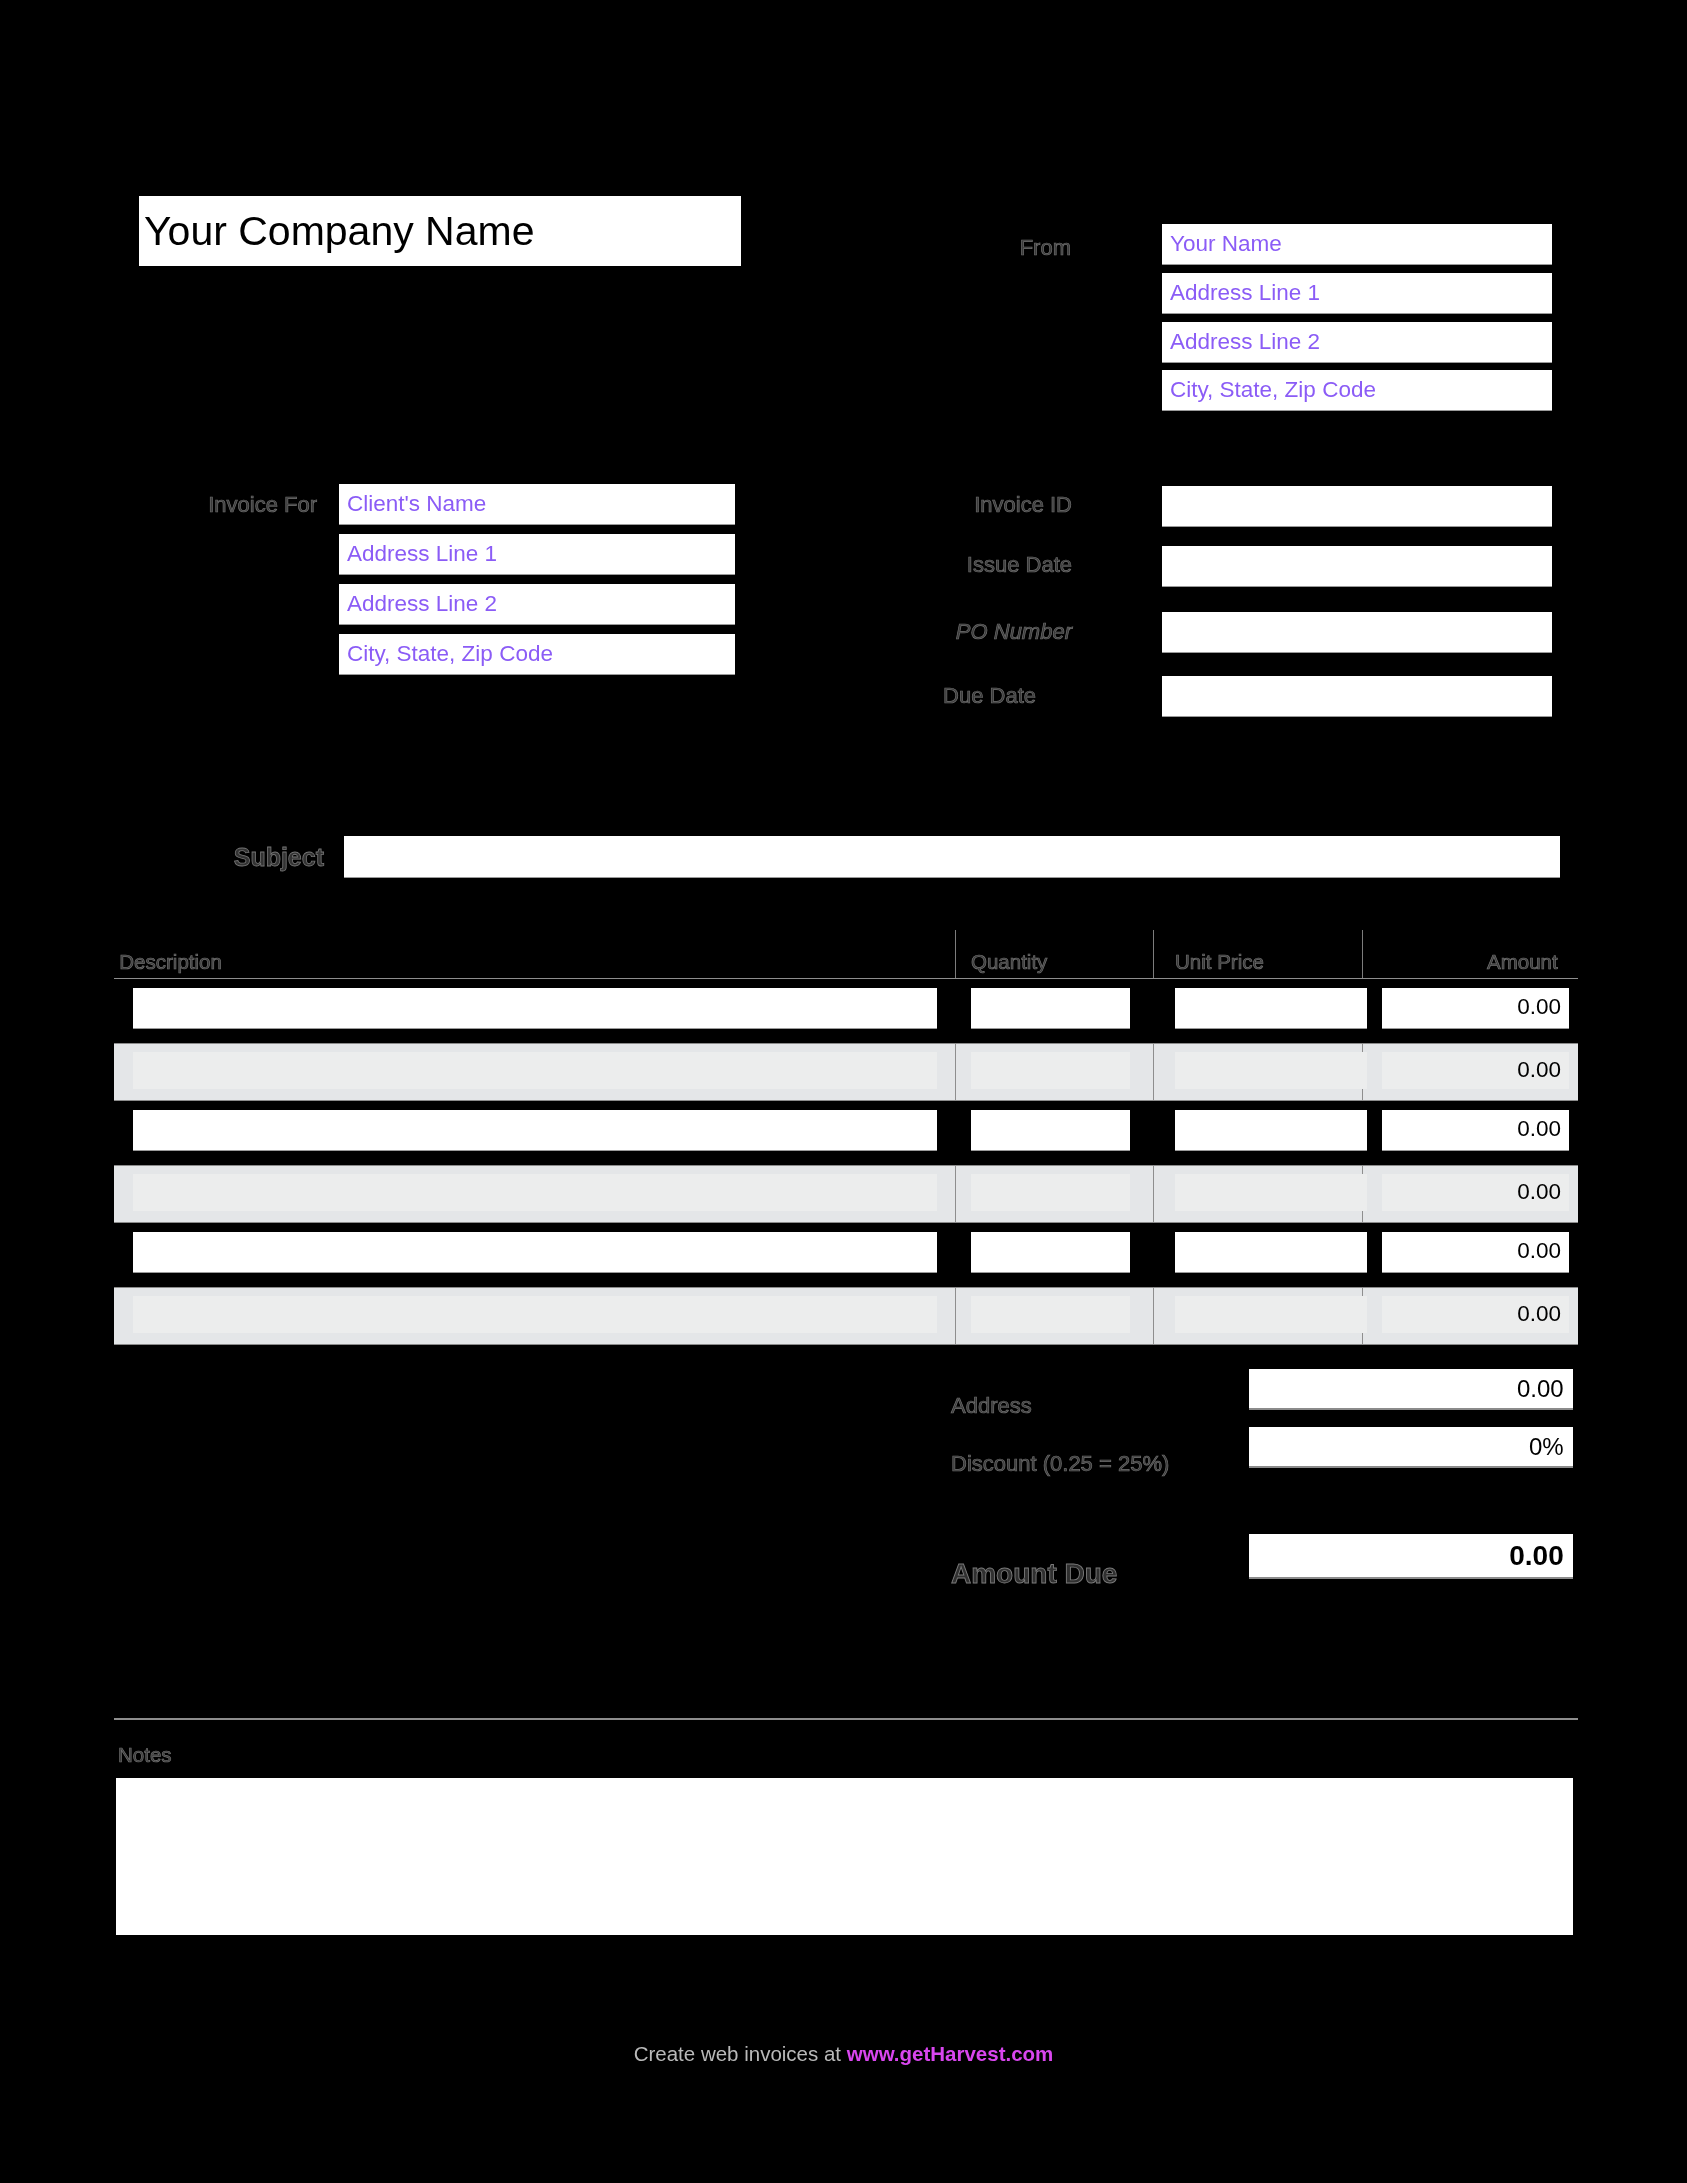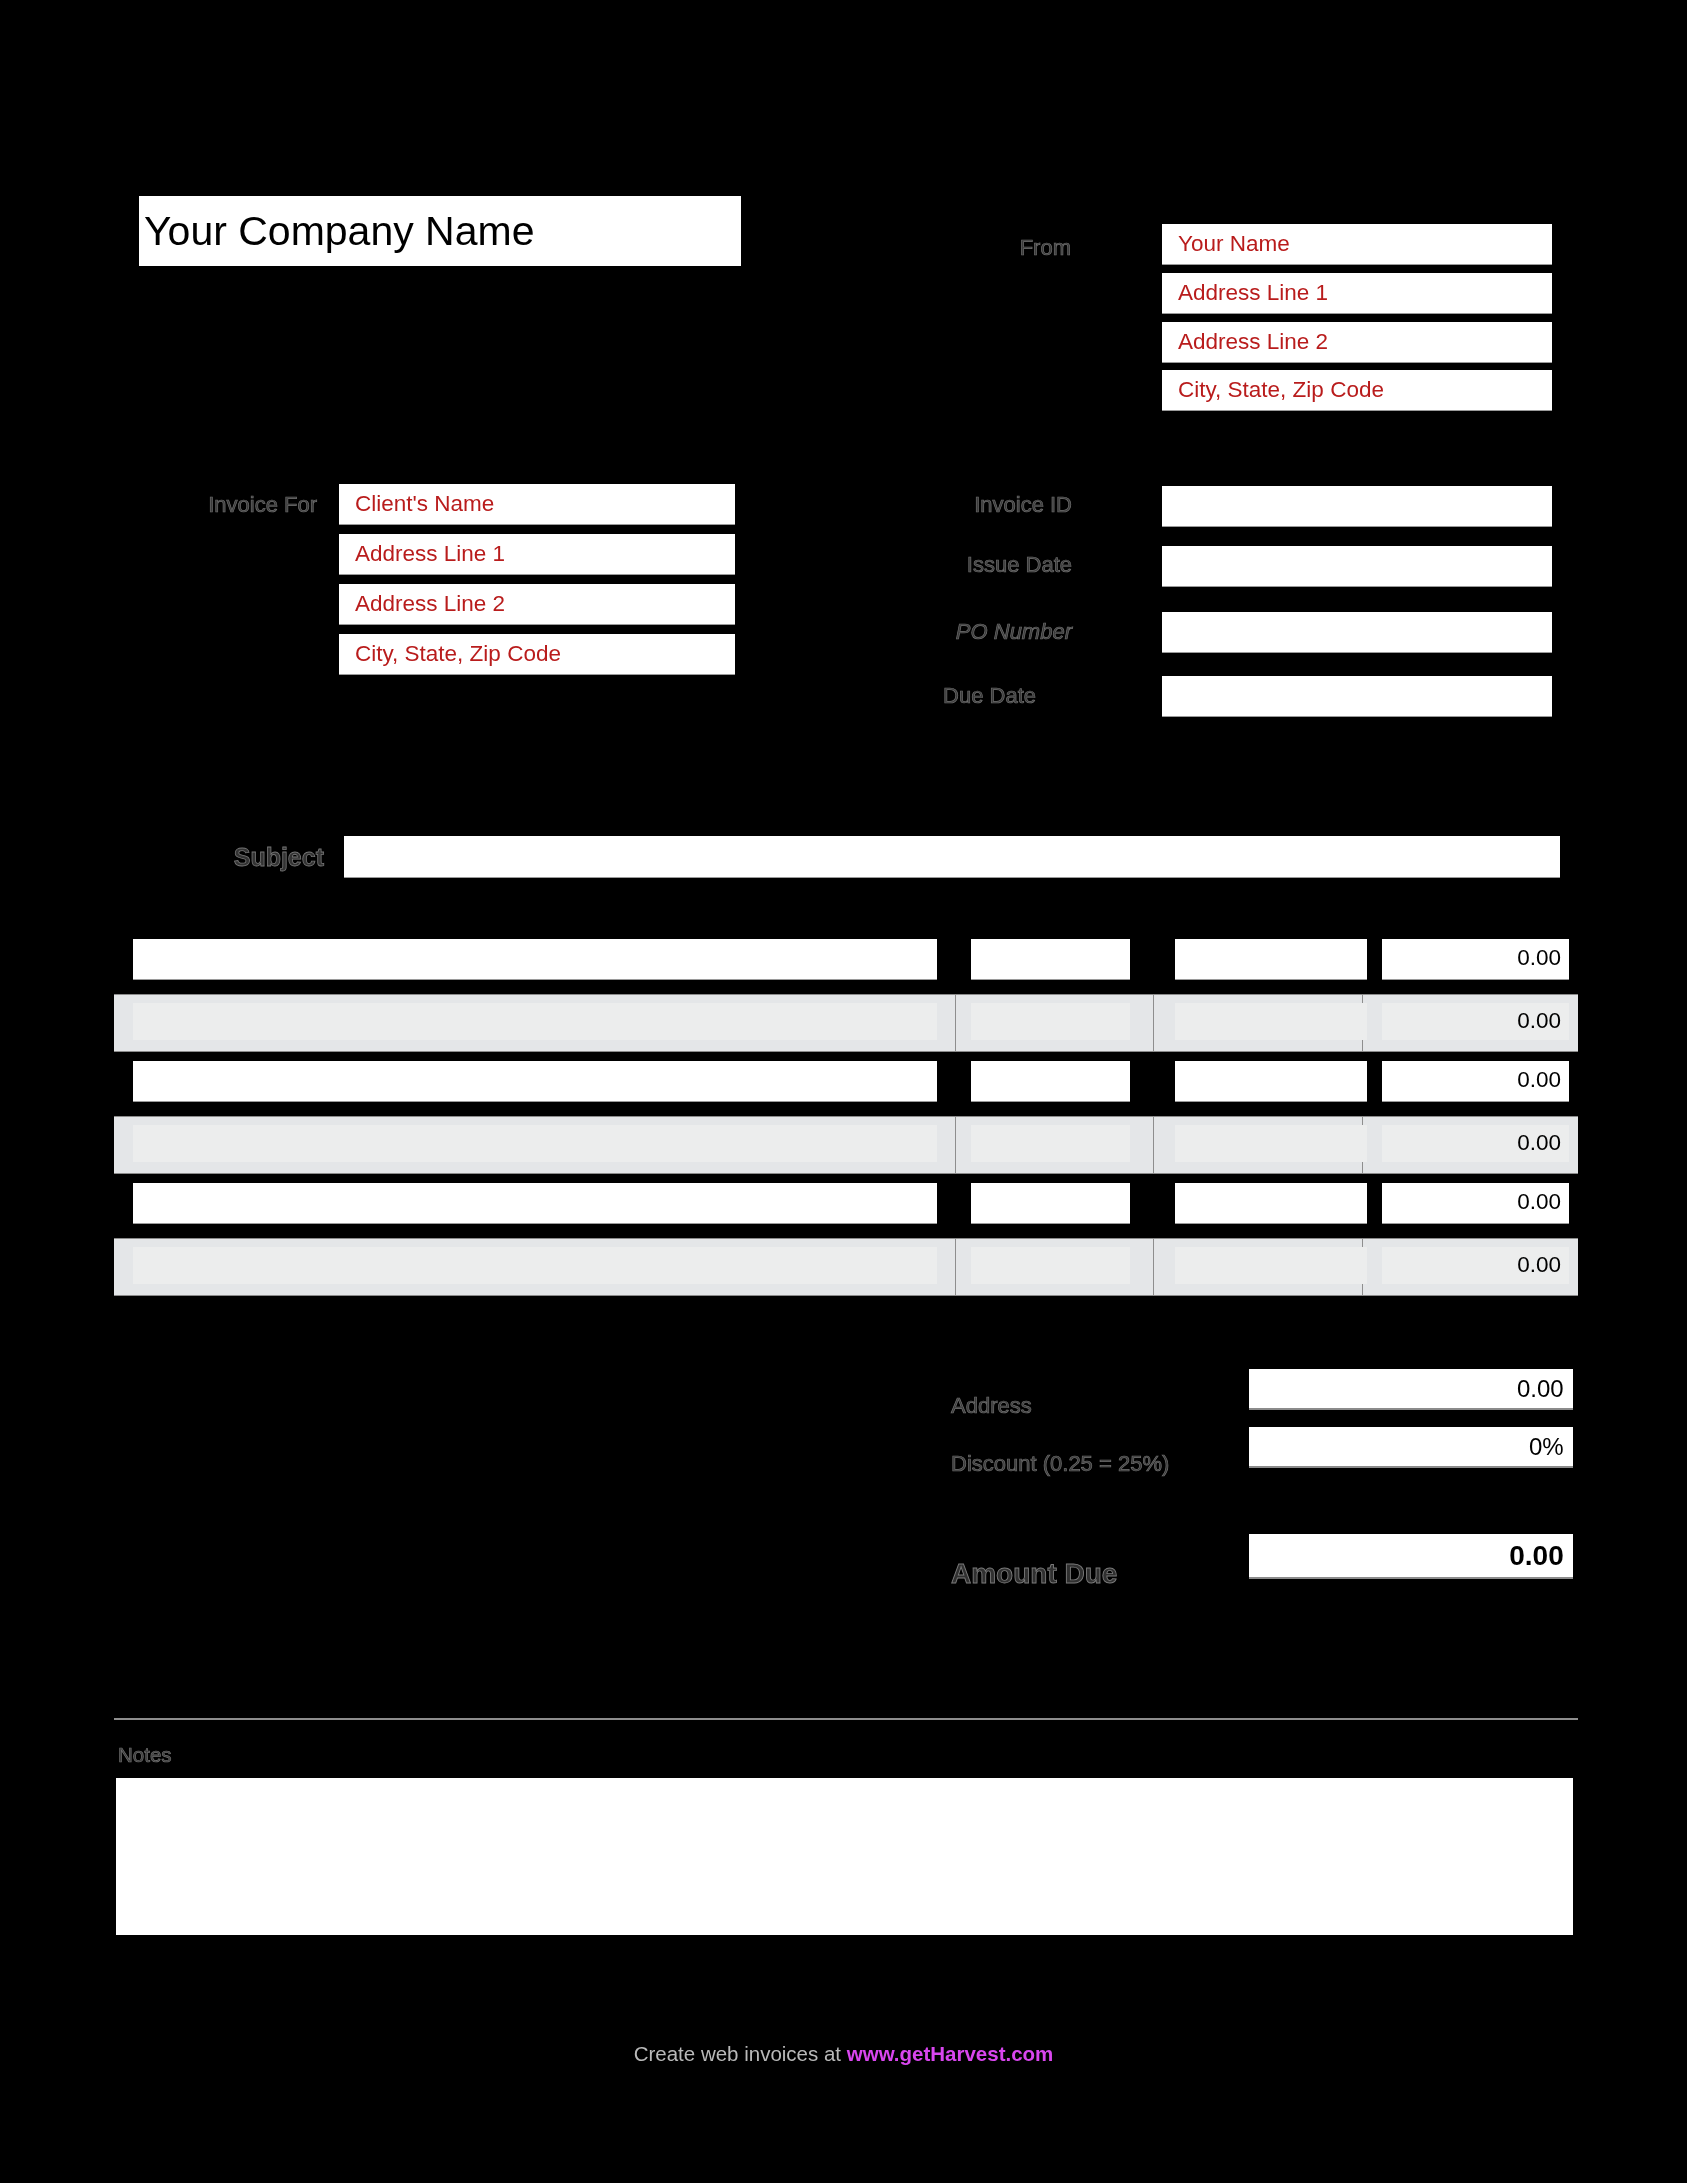--- a/index.html
+++ b/index.html
@@ -20,27 +20,27 @@
     position: absolute;
     left: 0; top: 0;
     width: 1687px;
     height: 2183px;
     background: #000000;
   }
 
   
   .fld {
     background: #ffffff;
-    color: #b91c1c;
+    color: #8b5cf6;
     box-sizing: border-box;
     font-size: 22.5px;
     line-height: 1;
     display: flex;
     align-items: center;
-    padding: 0 16px;
+    padding: 0 8px;
     border-bottom: 1.3px solid #9a9a9a;
     position: absolute;
     white-space: nowrap;
     overflow: hidden;
   }
 
   
   .lbl {
     position: absolute;
     font-size: 22px;
@@ -247,20 +247,30 @@
   <div class="fld" style="left:1162px; top:612px; width:390px; height:41px;"></div>
 
   <div class="lbl" style="left:844px; top:685px; width:192px;">Due Date</div>
   <div class="fld" style="left:1162px; top:676px; width:390px; height:41px;"></div>
 
   <div class="lbl big" style="left:159px; top:845px; width:165px;">Subject</div>
   <div class="fld" style="left:344px; top:836px; width:1216px; height:42px;"></div>
 
   <div id="items-table">
 
+    <div class="thead">
+      <div class="vsep" style="left:841px;"></div>
+      <div class="vsep" style="left:1039px;"></div>
+      <div class="vsep" style="left:1248px;"></div>
+
+      <div class="hdr" style="left:5.3px;">Description</div>
+      <div class="hdr" style="left:857px;">Quantity</div>
+      <div class="hdr" style="left:1061px;">Unit Price</div>
+      <div class="hdr" style="left:1373px;">Amount</div>
+    </div>
 
     <div class="gap"></div>
     <div class="trow">
       <div class="vsep" style="left:841px; background:#000;"></div>
       <div class="vsep" style="left:1039px; background:#000;"></div>
       <div class="vsep" style="left:1248px; background:#000;"></div>
       <div class="cell" style="left:18.5px; top:4.6px; width:804px; height:41px;"></div>
       <div class="cell" style="left:857px; top:4.6px; width:159px; height:41px;"></div>
       <div class="cell" style="left:1061px; top:4.6px; width:192px; height:41px;"></div>
       <div class="cell right" style="left:1268px; top:4.6px; width:187px; height:41px;">0.00</div>

